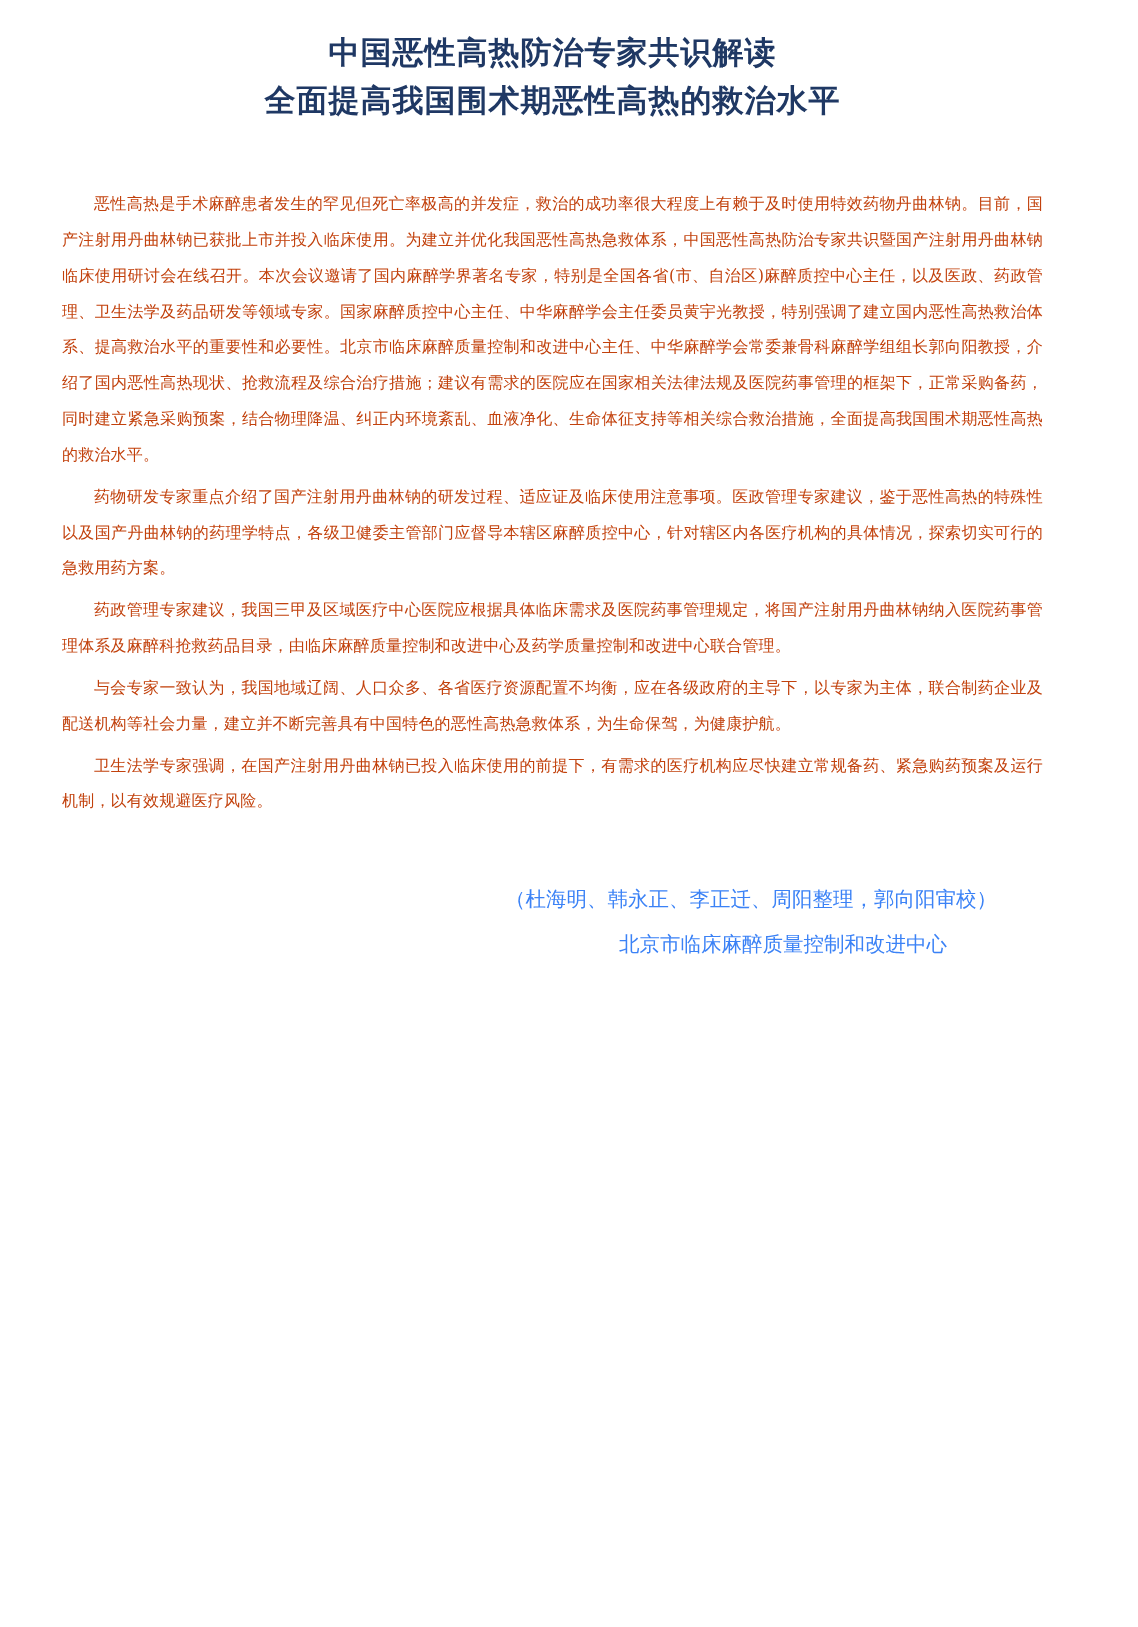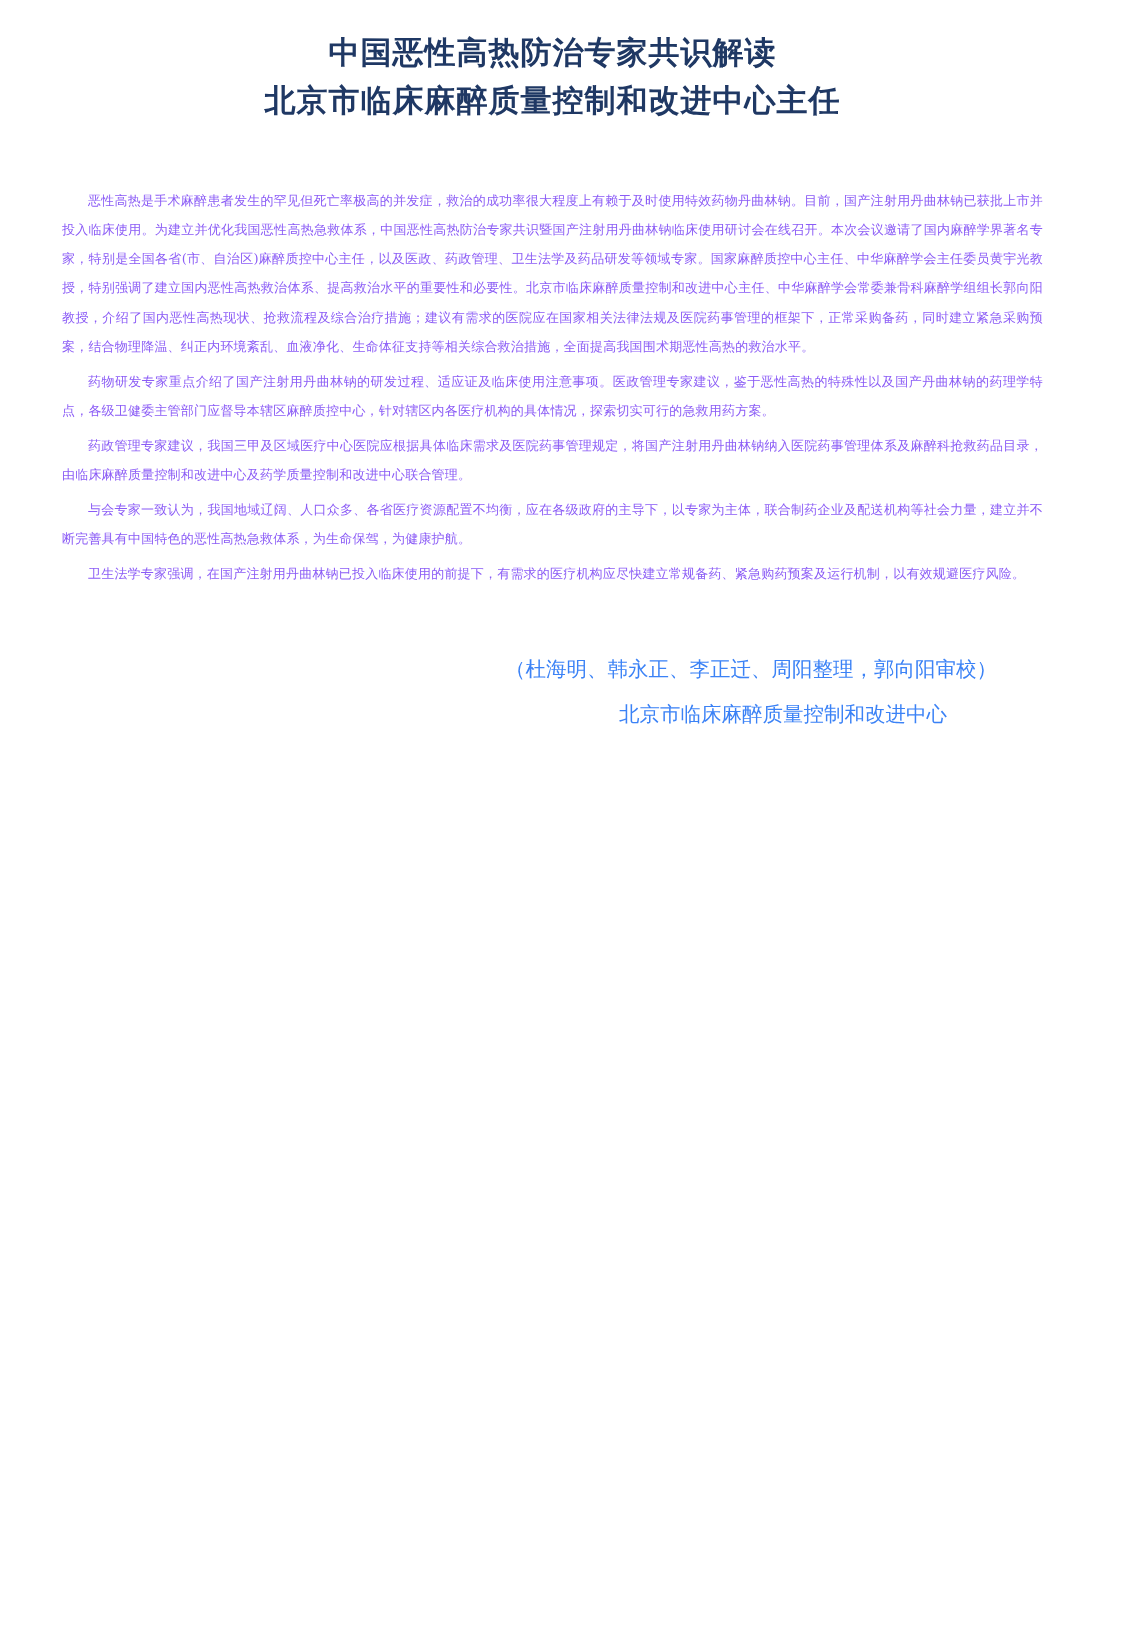--- a/index.html
+++ b/index.html
@@ -30,27 +30,27 @@
     margin: 4px 0 0 0;
     font-family: "DejaVu Serif", "Liberation Serif", serif;
   }
   .doc-title .line {
     display: block;
   }
   .body-block {
     margin-top: 62px;
   }
   .para {
-    font-size: 13px;
+    font-size: 16px;
     line-height: 2.24;
     text-align: justify;
     text-justify: inter-ideograph;
     text-indent: 2em;
     margin: 0 0 6px 0;
-    color: #8b5cf6;
+    color: #c2410c;
     letter-spacing: 0.2px;
   }
   .signature-block {
     margin-top: 58px;
   }
   .sig-line {
     font-size: 20.5px;
     line-height: 2.2;
     text-align: right;
     padding-right: 46px;
@@ -63,21 +63,21 @@
     padding-right: 96px;
   }
 </style>
 </head>
 <body>
 
 <div class="page">
 
   <h1 class="doc-title">
     <span class="line">中国恶性高热防治专家共识解读</span>
-    <span class="line">北京市临床麻醉质量控制和改进中心主任</span>
+    <span class="line">全面提高我国围术期恶性高热的救治水平</span>
   </h1>
 
   <div class="body-block">
     <p class="para">恶性高热是手术麻醉患者发生的罕见但死亡率极高的并发症，救治的成功率很大程度上有赖于及时使用特效药物丹曲林钠。目前，国产注射用丹曲林钠已获批上市并投入临床使用。为建立并优化我国恶性高热急救体系，中国恶性高热防治专家共识暨国产注射用丹曲林钠临床使用研讨会在线召开。本次会议邀请了国内麻醉学界著名专家，特别是全国各省(市、自治区)麻醉质控中心主任，以及医政、药政管理、卫生法学及药品研发等领域专家。国家麻醉质控中心主任、中华麻醉学会主任委员黄宇光教授，特别强调了建立国内恶性高热救治体系、提高救治水平的重要性和必要性。北京市临床麻醉质量控制和改进中心主任、中华麻醉学会常委兼骨科麻醉学组组长郭向阳教授，介绍了国内恶性高热现状、抢救流程及综合治疗措施；建议有需求的医院应在国家相关法律法规及医院药事管理的框架下，正常采购备药，同时建立紧急采购预案，结合物理降温、纠正内环境紊乱、血液净化、生命体征支持等相关综合救治措施，全面提高我国围术期恶性高热的救治水平。</p>
     <p class="para">药物研发专家重点介绍了国产注射用丹曲林钠的研发过程、适应证及临床使用注意事项。医政管理专家建议，鉴于恶性高热的特殊性以及国产丹曲林钠的药理学特点，各级卫健委主管部门应督导本辖区麻醉质控中心，针对辖区内各医疗机构的具体情况，探索切实可行的急救用药方案。</p>
     <p class="para">药政管理专家建议，我国三甲及区域医疗中心医院应根据具体临床需求及医院药事管理规定，将国产注射用丹曲林钠纳入医院药事管理体系及麻醉科抢救药品目录，由临床麻醉质量控制和改进中心及药学质量控制和改进中心联合管理。</p>
     <p class="para">与会专家一致认为，我国地域辽阔、人口众多、各省医疗资源配置不均衡，应在各级政府的主导下，以专家为主体，联合制药企业及配送机构等社会力量，建立并不断完善具有中国特色的恶性高热急救体系，为生命保驾，为健康护航。</p>
     <p class="para">卫生法学专家强调，在国产注射用丹曲林钠已投入临床使用的前提下，有需求的医疗机构应尽快建立常规备药、紧急购药预案及运行机制，以有效规避医疗风险。</p>
   </div>
 

